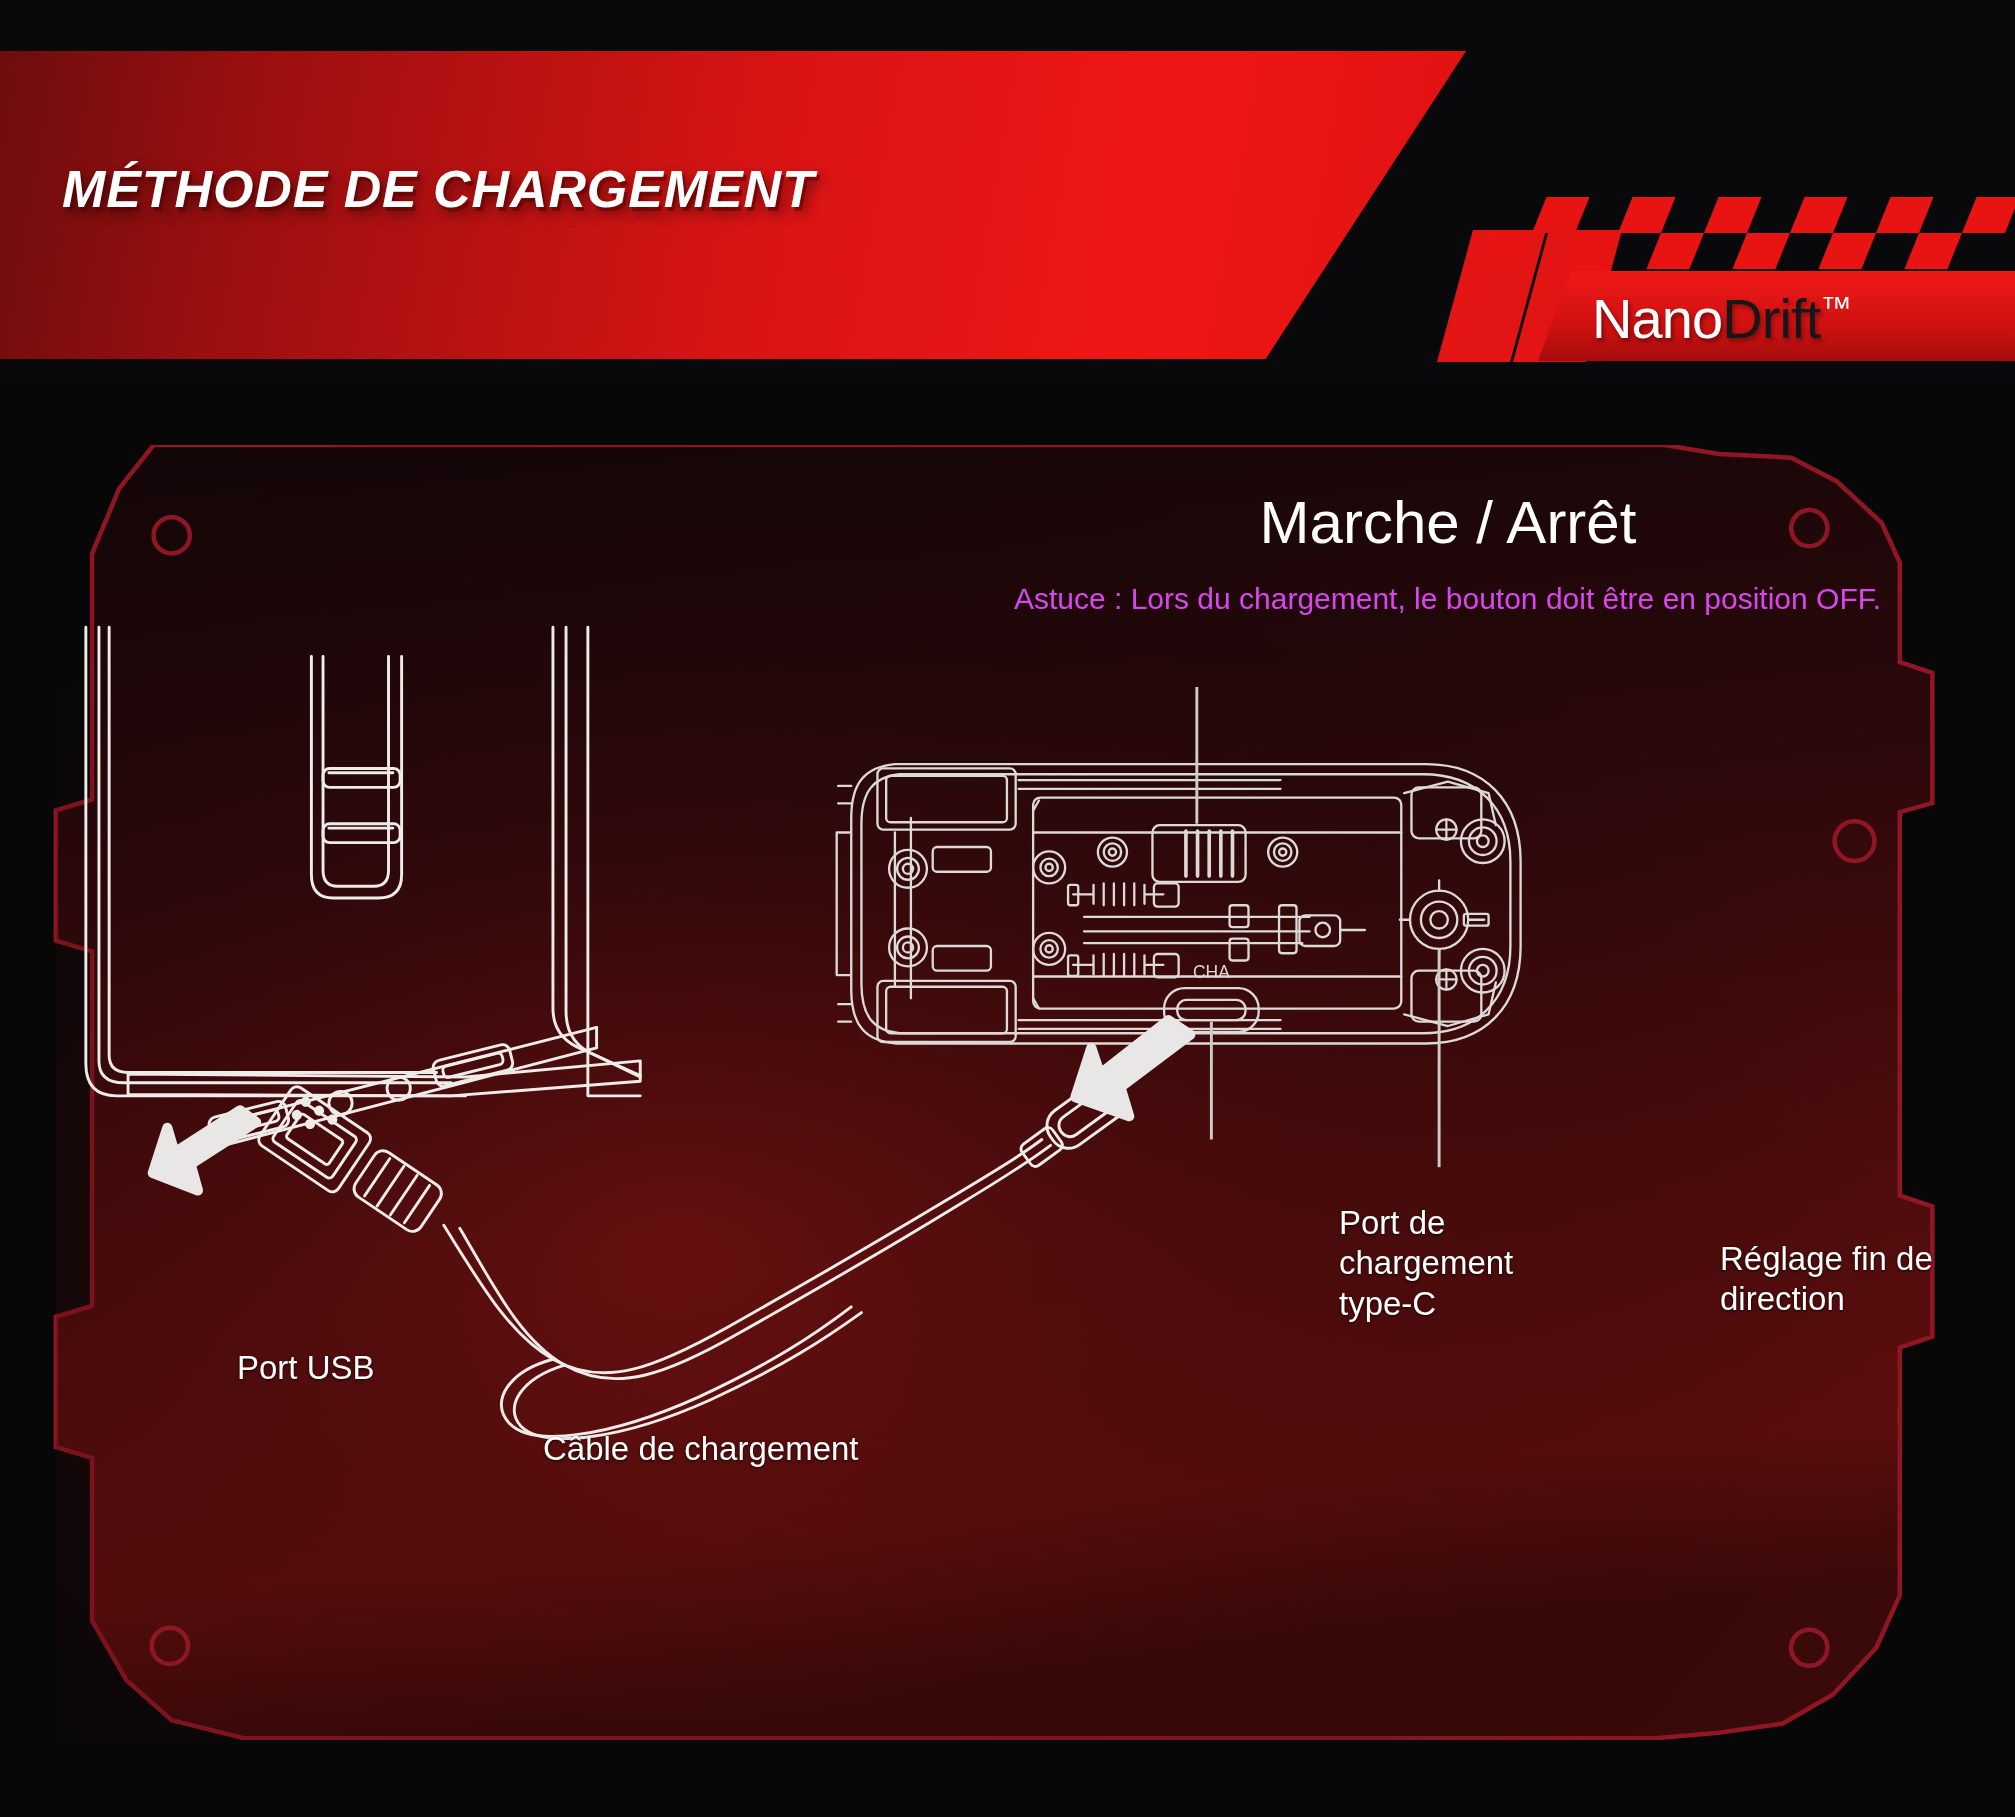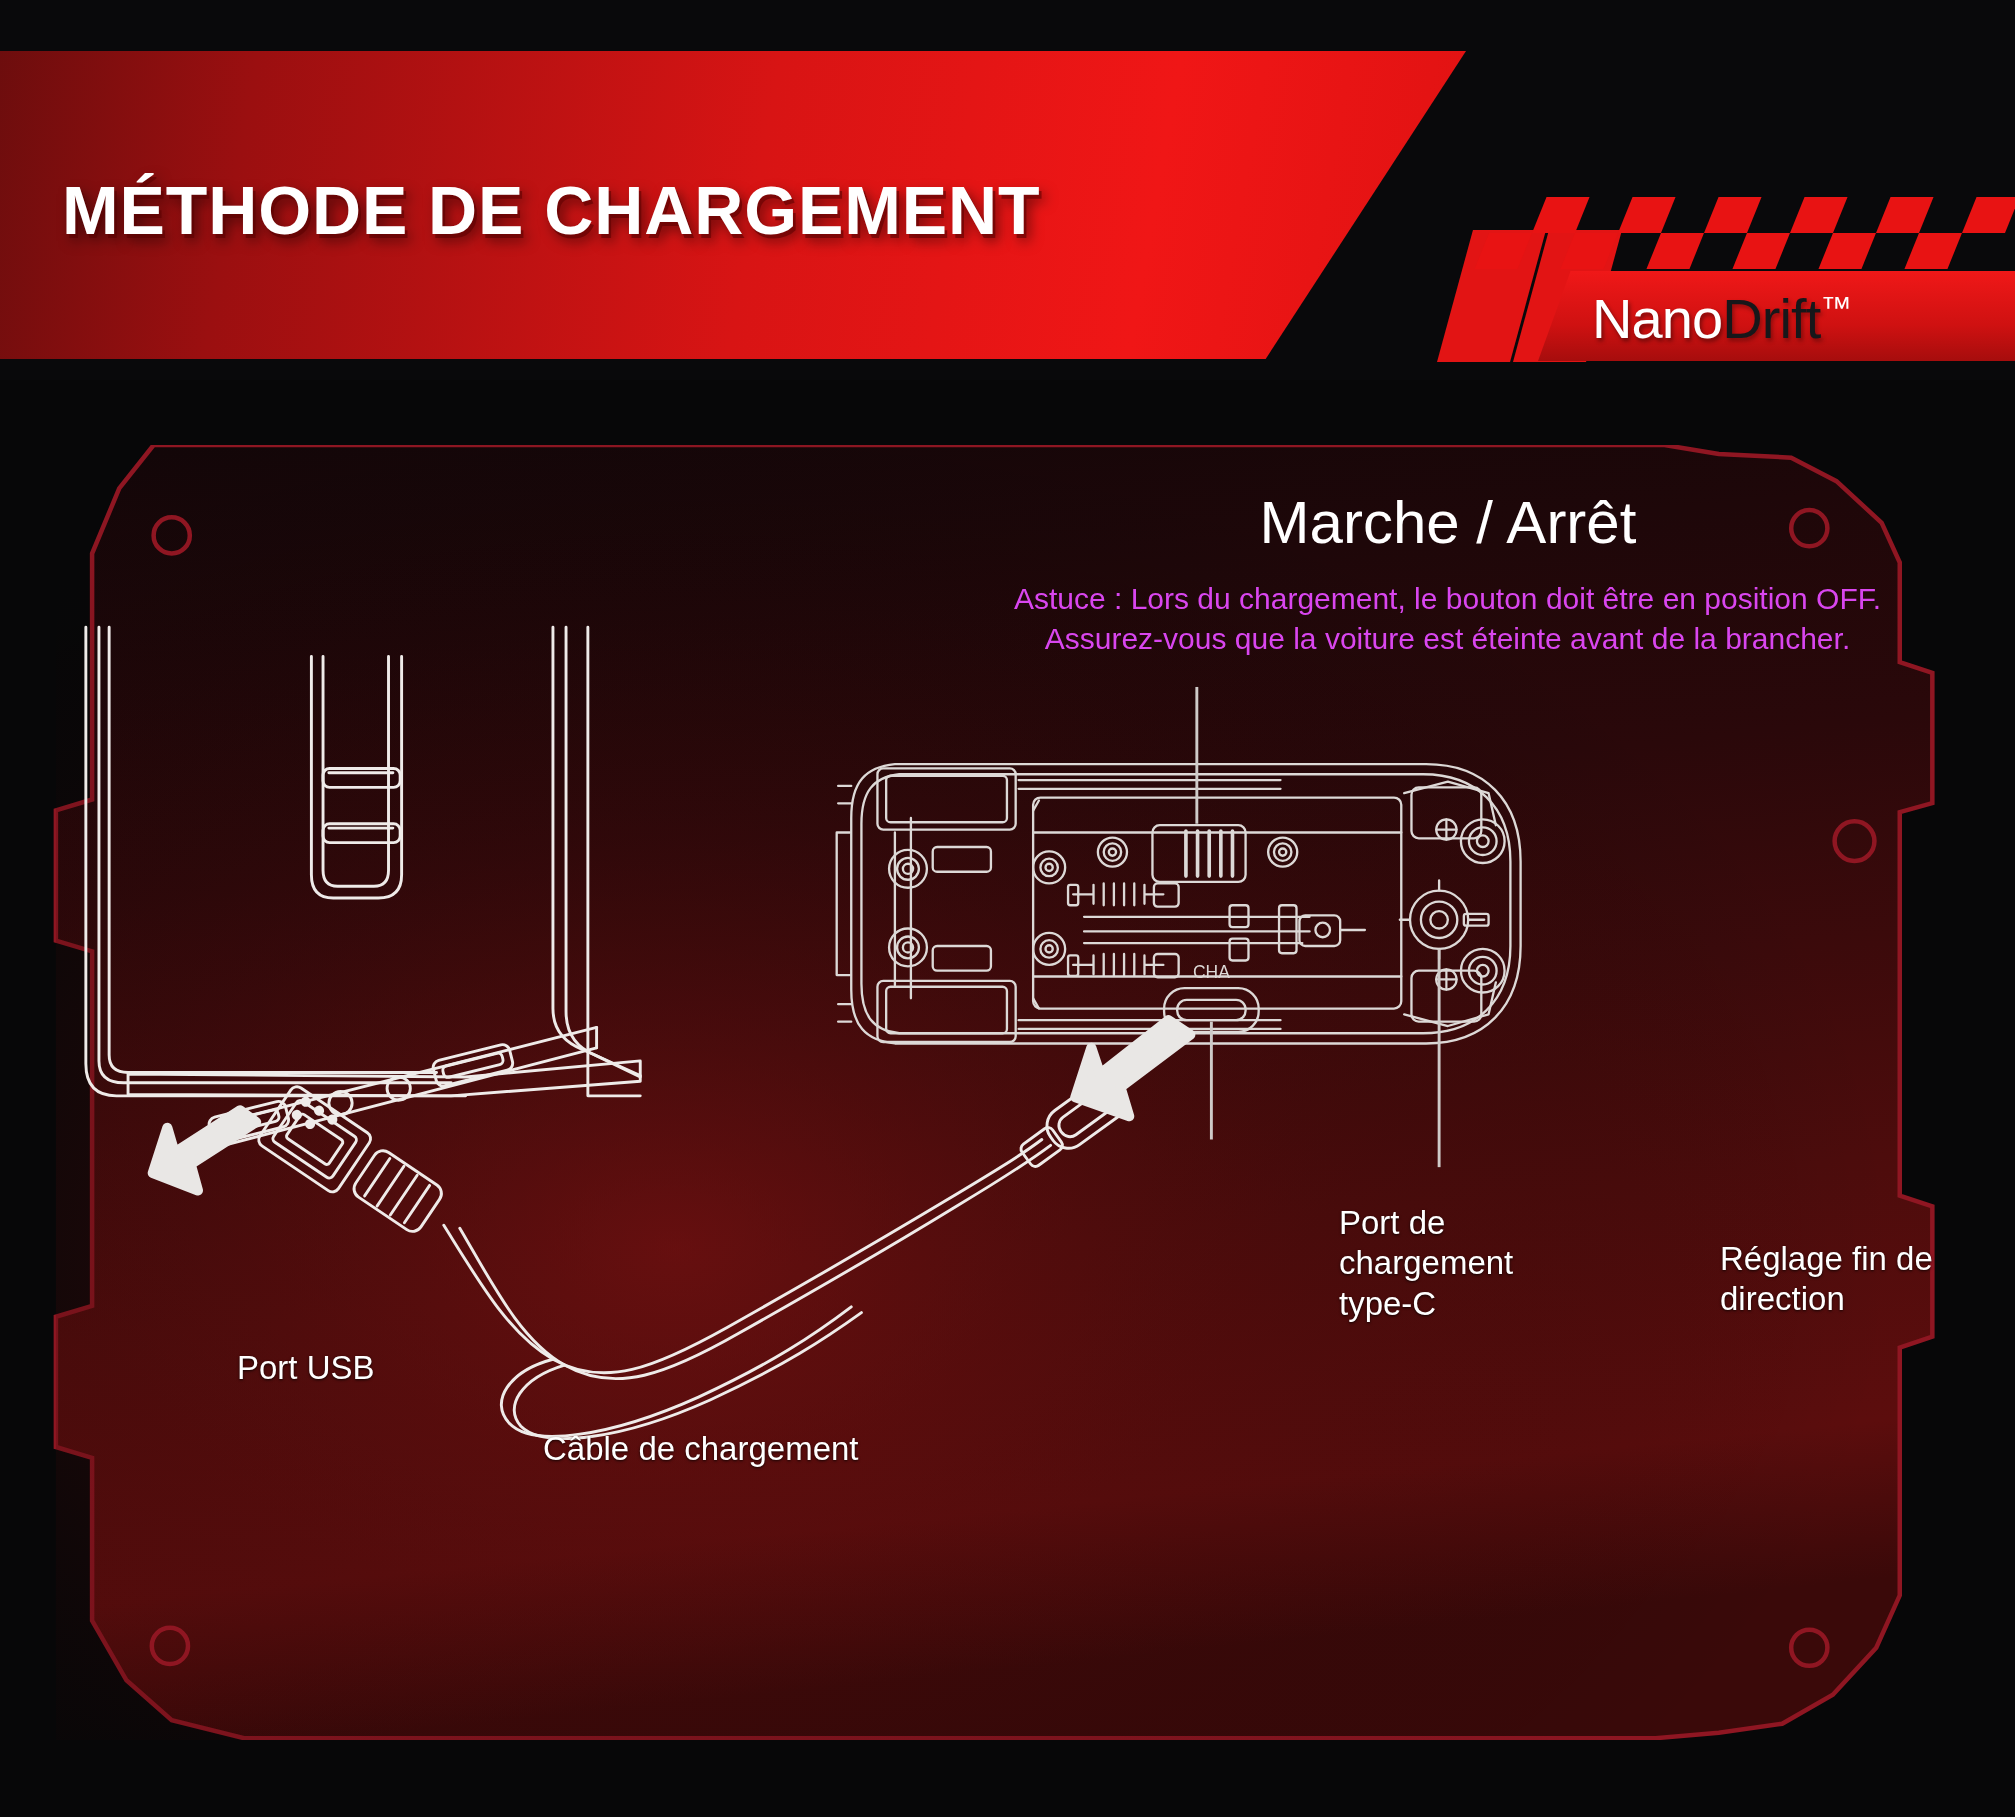--- a/index.html
+++ b/index.html
@@ -48,22 +48,22 @@
     position:absolute; left:1489px; top:197px; width:528px; height:72px;
     transform:skewX(-22deg);
     display:flex; flex-direction:column; overflow:hidden;
   }
   .checker-row{ display:flex; height:50%; }
   .checker-cell{ width:43px; height:100%; }
   .checker-cell.on{ background:#e81313; }
   .checker-cell.off{ background:transparent; }
 
   #page-title{
-    position:absolute; left:62px; top:171px;
-    font-size:68px; font-weight:bold; 
+    position:absolute; left:62px; top:159px;
+    font-size:52px; font-weight:bold; font-style:italic;
     letter-spacing:0.9px; color:#ffffff;
     text-shadow: 2.7px 3.6px 0 rgba(90,0,0,.55), 5.4px 7.2px 12.7px rgba(0,0,0,.5);
     white-space:nowrap;
   }
   #brand-logo{
     position:absolute; left:1592px; top:286px;
     font-size:56px; font-weight:normal; letter-spacing:-0.9px;
     white-space:nowrap;
   }
   #brand-nano{ color:#ffffff; text-shadow:1.8px 2.7px 4.5px rgba(0,0,0,.45); }
@@ -405,21 +405,20 @@
     <path d="M1665 1160 L1665 1322" stroke="#cfcbc9" stroke-width="4"></path>
 
     <path d="M1978 1060 L1978 1360" stroke="#cfcbc9" stroke-width="4"></path>
   </svg>
 </div>
 
 <h2 id="right-heading">Marche / Arrêt</h2>
 
 <div id="tip-text">
   <div>Astuce : Lors du chargement, le bouton doit être en position OFF.</div>
-  <div>Assurez-vous que la voiture est éteinte avant de la brancher.</div>
 </div>
 
 <div class="label" id="label-port-usb">Port USB</div>
 
 <div class="label" id="label-cable">Câble de chargement</div>
 
 <div class="label" id="label-typec">Port de chargement type-C</div>
 
 <div class="label" id="label-trim">Réglage fin de direction</div>
 

